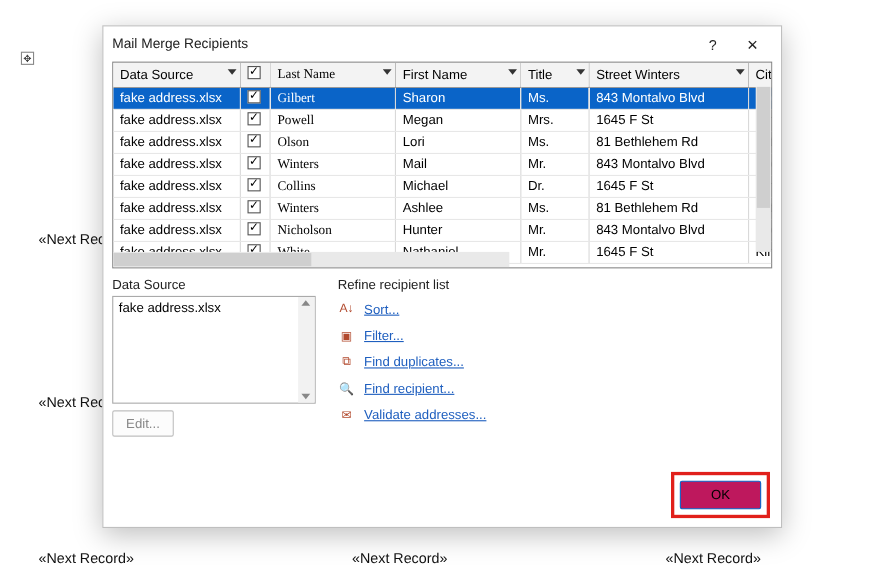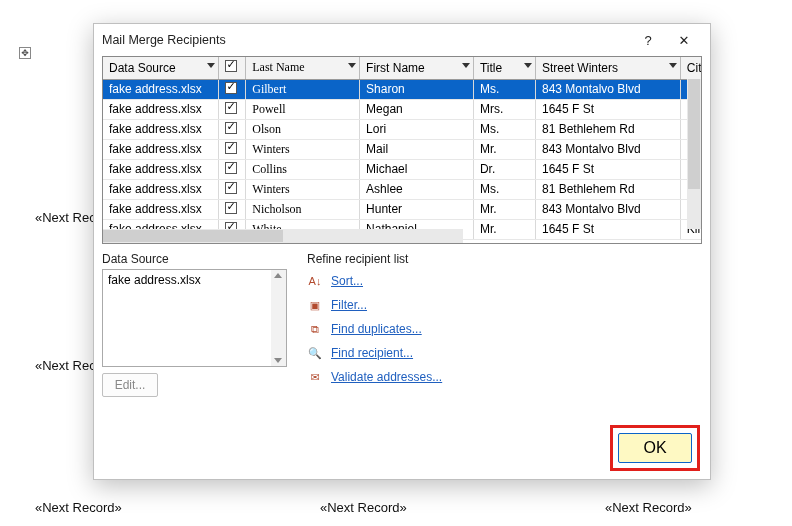--- a/index.html
+++ b/index.html
@@ -253,22 +253,22 @@
     right: 10px;
     bottom: 8px;
     padding: 5px;
     border: 3px solid #e1201b;
   }
   .ok-btn {
     width: 74px;
     padding: 5px 0;
     text-align: center;
     border: 1px solid #0a64c8;
-    background: #fef9c3;
-    font-size: 16px;
+    background: #be185d;
+    font-size: 12px;
     border-radius: 2px;
   }
 </style>
 </head>
 <body>
 
 <div class="doc-bg">
   <div class="anchor-box">✥</div>
   <div class="nextrec nr1">«Next Record»</div>
   <div class="nextrec nr2">«Next Record»</div>

